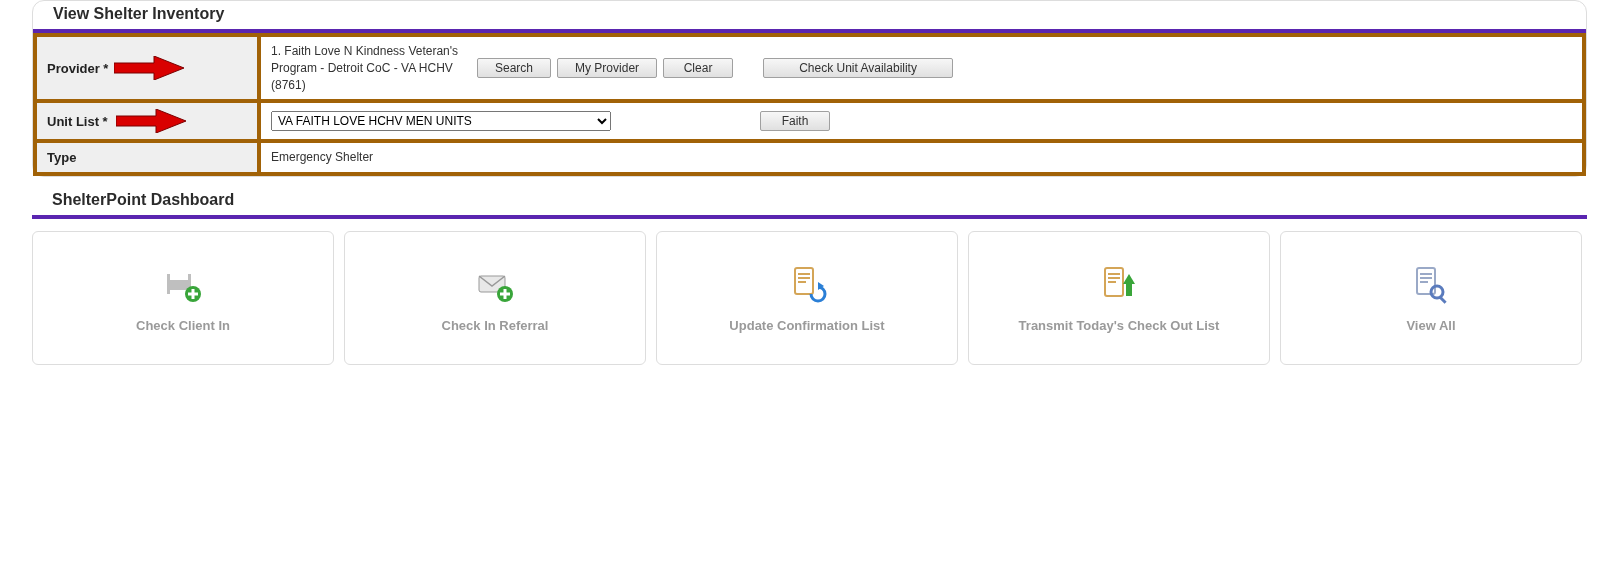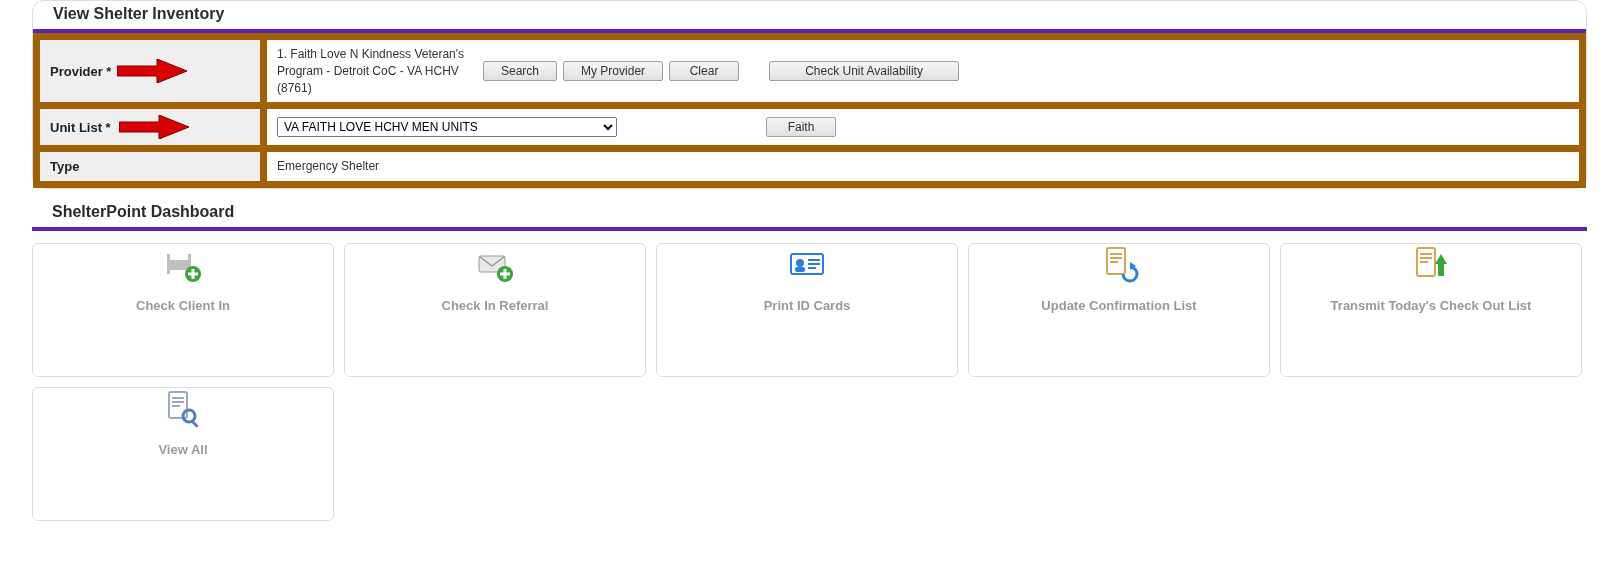--- a/index.html
+++ b/index.html
@@ -26,21 +26,21 @@
     color: #2b2b2b;
     padding: 4px 20px 6px 20px;
     border-bottom: 4px solid #5a25b0;
   }
   .form-table {
     width: 100%;
     border-collapse: collapse;
   }
   .form-table td {
     padding: 6px 10px;
-    border: 7px solid #a16207;
+    border: 4px solid #a16207;
     vertical-align: middle;
   }
   .form-table td.label-cell {
     background: #efefef;
     font-weight: bold;
     width: 200px;
     font-size: 13px;
     color: #222;
   }
   .value-text {
@@ -92,21 +92,21 @@
     padding: 12px 0;
   }
   .dash-card {
     flex: 0 0 300px;
     height: 132px;
     border: 1px solid #ddd;
     border-radius: 6px;
     display: flex;
     flex-direction: column;
     align-items: center;
-    justify-content: flex-start;
+    justify-content: center;
     gap: 14px;
     cursor: pointer;
     background: #fff;
   }
   .dash-card .card-label {
     color: #9a9a9a;
     font-weight: bold;
     font-size: 13px;
   }
   .icon-wrap {
@@ -213,33 +213,20 @@
             <polyline points="4,12 17,22 30,12" fill="none" stroke="#999" stroke-width="1.5"></polyline>
             <circle cx="30" cy="30" r="8" fill="#39a53a"></circle>
             <rect x="28.5" y="25" width="3" height="10" fill="#fff"></rect>
             <rect x="25" y="28.5" width="10" height="3" fill="#fff"></rect>
           </svg>
         </span>
         <span class="card-label">Check In Referral</span>
       </div>
 
 
-      <div class="dash-card">
-        <span class="icon-wrap">
-          <svg viewBox="0 0 40 40" width="40" height="40">
-            <rect x="4" y="10" width="32" height="20" rx="2" fill="#fff" stroke="#2b7fd6" stroke-width="2"></rect>
-            <circle cx="13" cy="19" r="4" fill="#2b7fd6"></circle>
-            <rect x="8" y="23" width="10" height="5" rx="2" fill="#2b7fd6"></rect>
-            <rect x="21" y="15" width="12" height="2" fill="#2b7fd6"></rect>
-            <rect x="21" y="19" width="12" height="2" fill="#2b7fd6"></rect>
-            <rect x="21" y="23" width="8" height="2" fill="#2b7fd6"></rect>
-          </svg>
-        </span>
-        <span class="card-label">Print ID Cards</span>
-      </div>
 
       <div class="dash-card">
         <span class="icon-wrap">
           <svg viewBox="0 0 40 40" width="40" height="40">
             <rect x="8" y="4" width="18" height="26" rx="2" fill="#fff" stroke="#d4a557" stroke-width="2"></rect>
             <rect x="11" y="9" width="12" height="2" fill="#d4a557"></rect>
             <rect x="11" y="13" width="12" height="2" fill="#d4a557"></rect>
             <rect x="11" y="17" width="8" height="2" fill="#d4a557"></rect>
             <path d="M24 30 a7 7 0 1 0 7 -7" fill="none" stroke="#2b7fd6" stroke-width="3"></path>
             <polygon points="31,18 31,26 37,22" fill="#2b7fd6"></polygon>

